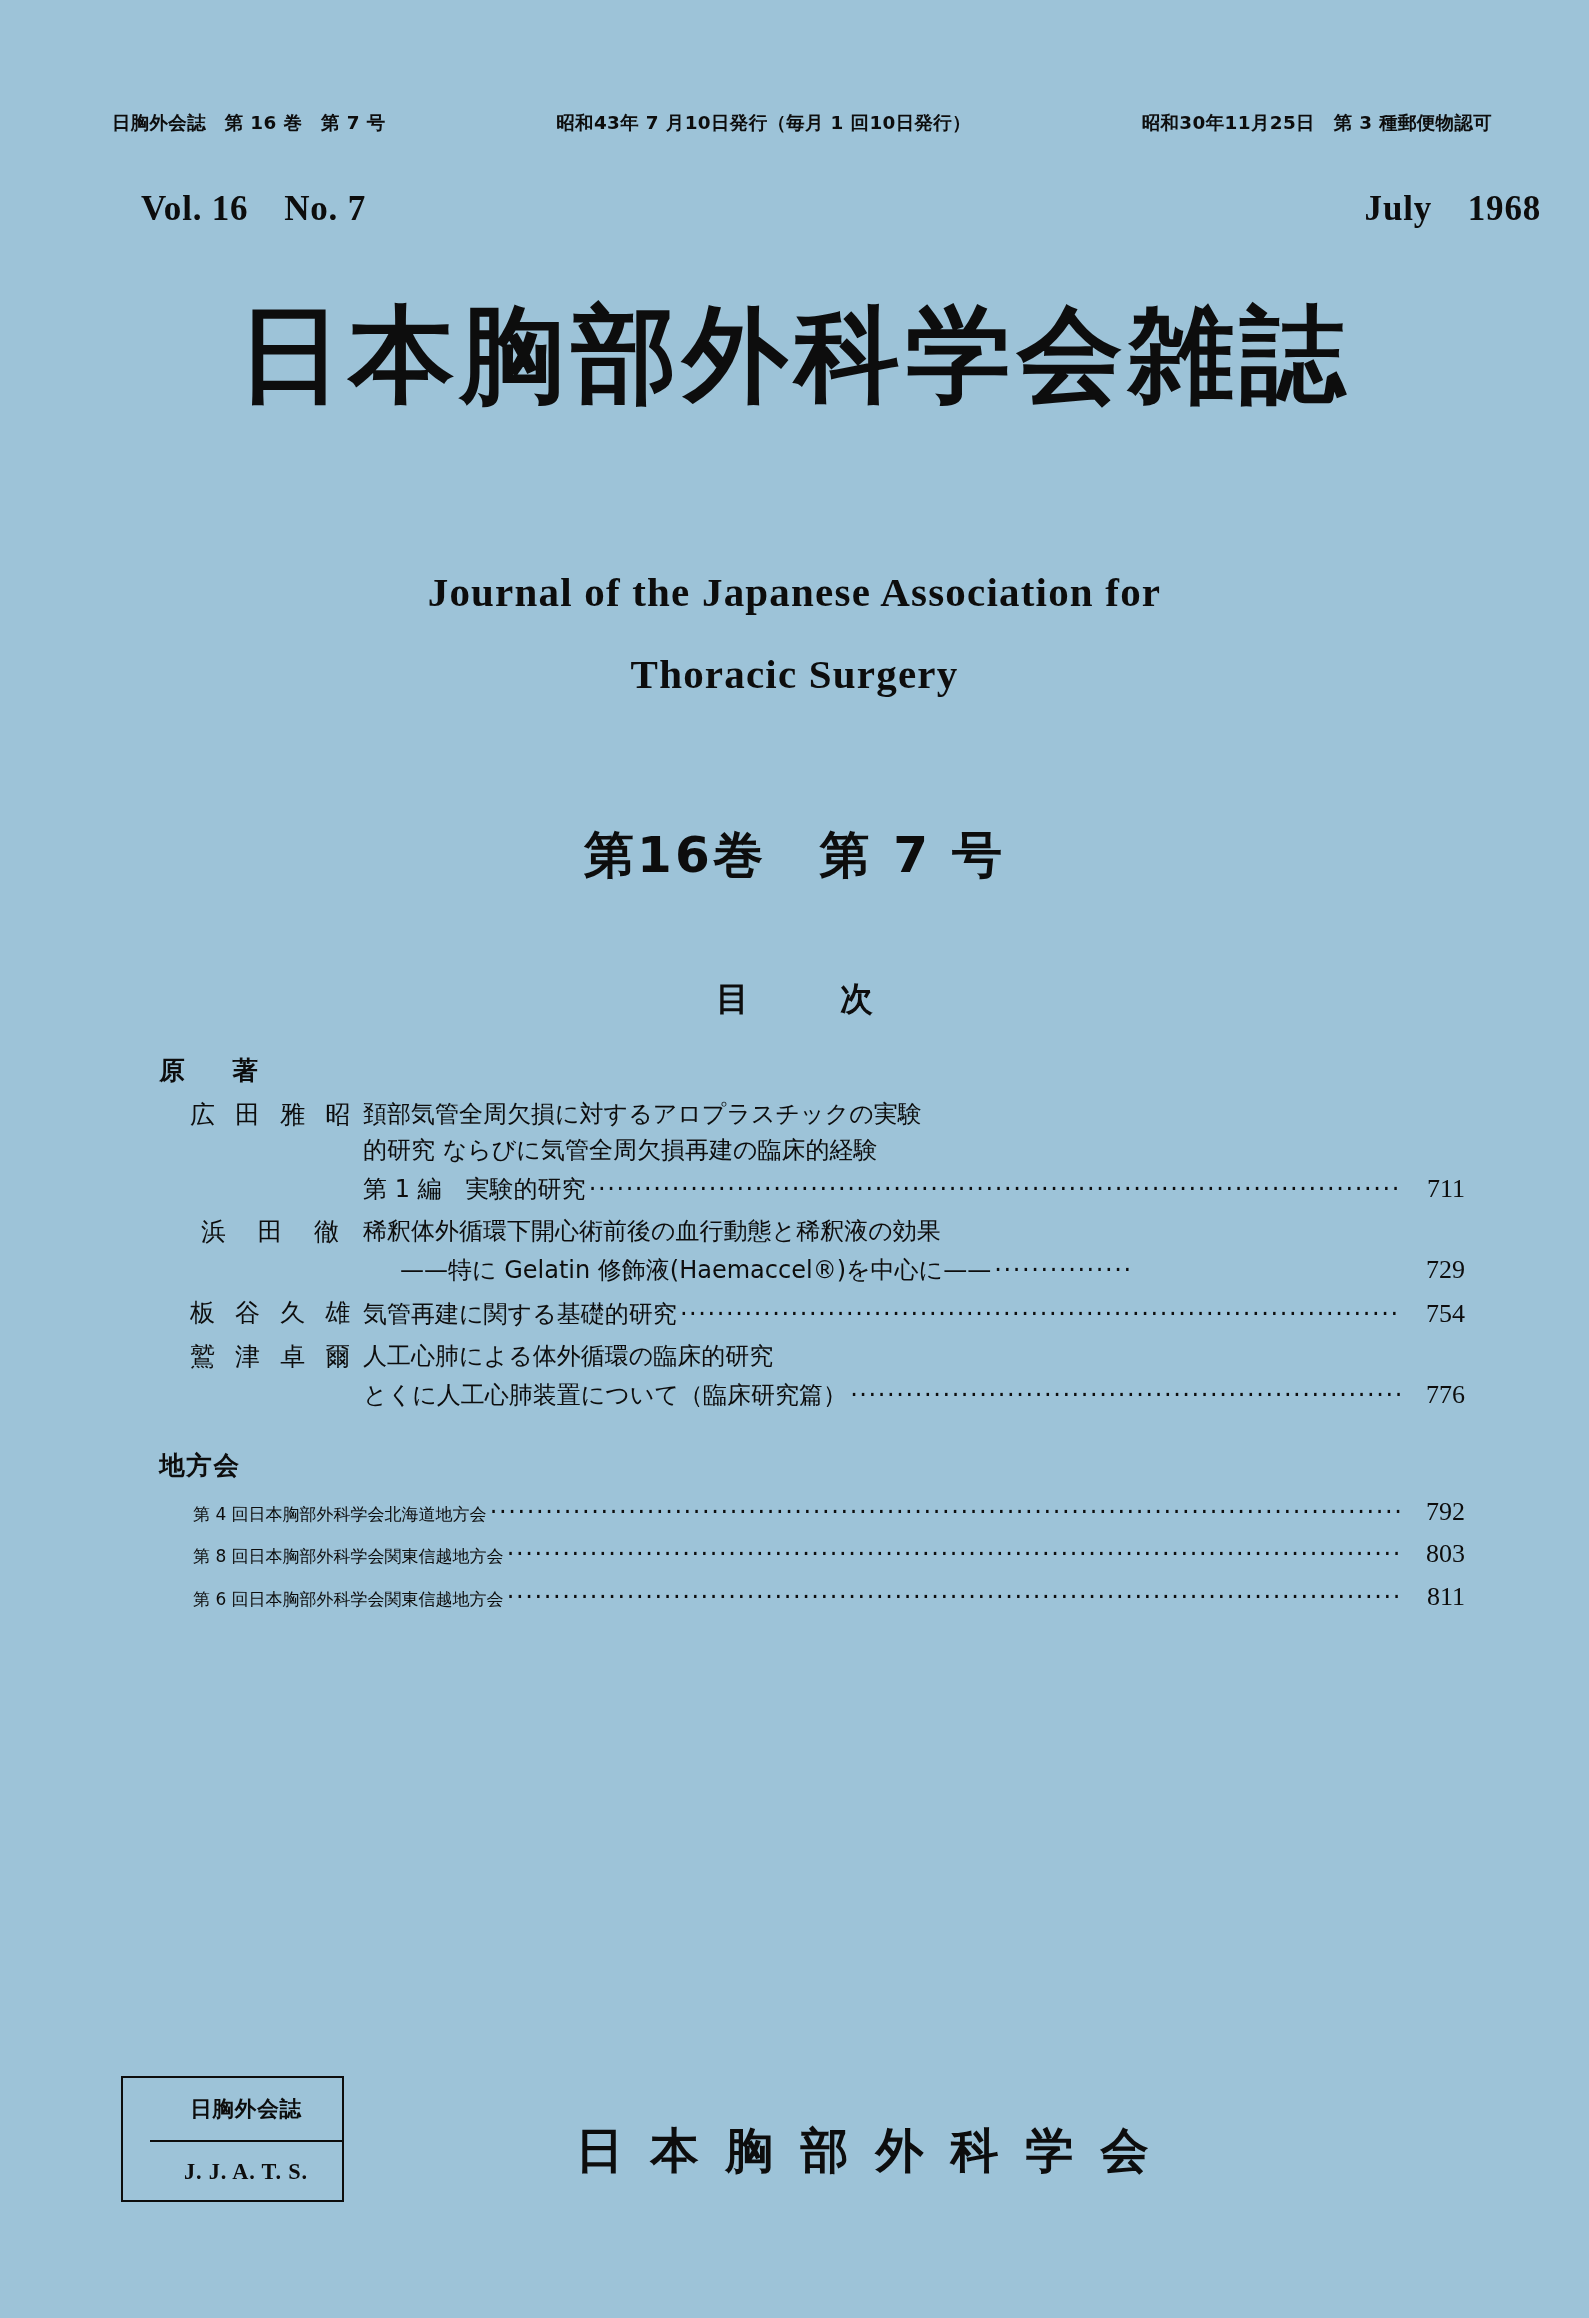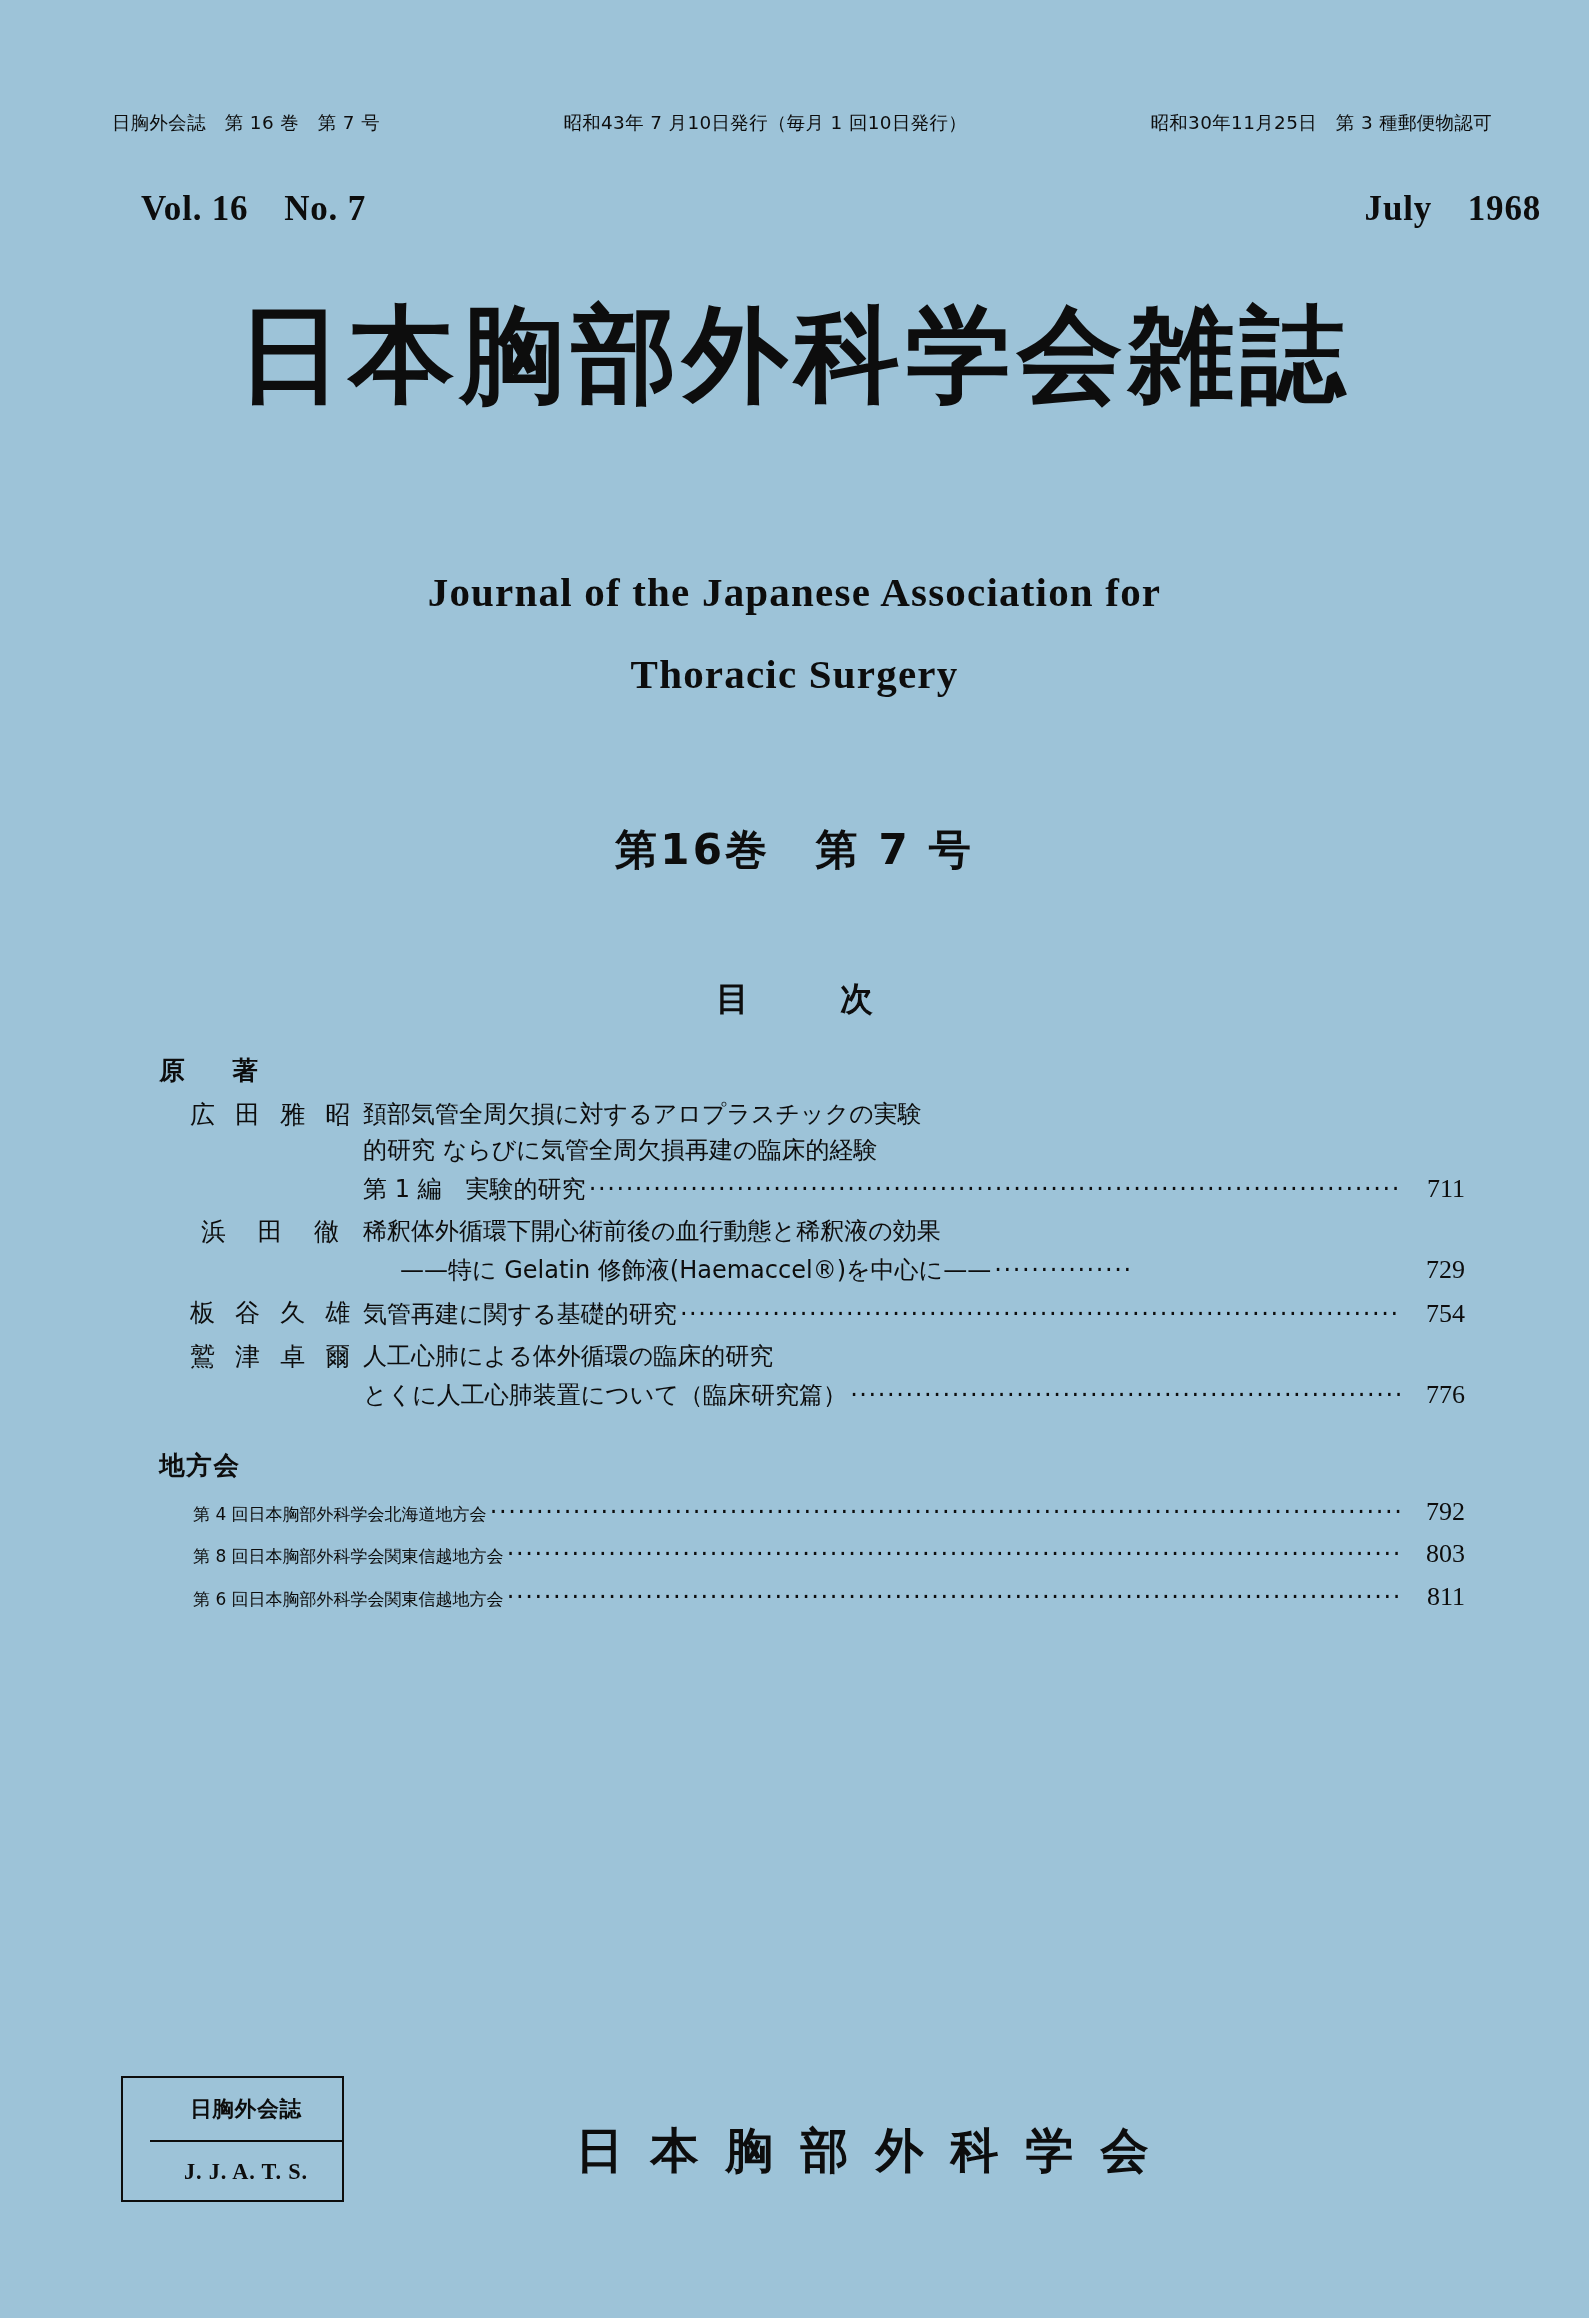--- a/index.html
+++ b/index.html
@@ -23,21 +23,21 @@
   }
 
   
   .masthead {
     position: absolute;
     left: 112px;
     top: 110px;
     width: 1380px;
     font-family: "DejaVu Sans", sans-serif;
     font-size: 18.4px;
-    font-weight: normal;
+    font-weight: bold;
     letter-spacing: 0.4px;
     display: flex;
     justify-content: space-between;
     white-space: nowrap;
   }
   .masthead .seg { display: inline-block; }
   .masthead .seg.left { margin-right: 0; }
 
   
   .volline {
@@ -85,21 +85,21 @@
 
   
   .jp-vol {
     position: absolute;
     left: 0;
     top: 822px;
     width: 1589px;
     text-align: center;
     font-family: "DejaVu Sans", sans-serif;
     font-weight: bold;
-    font-size: 42px;
+    font-size: 50px;
     letter-spacing: 3.2px;
   }
 
   
   .toc-heading {
     position: absolute;
     left: 0;
     top: 977px;
     width: 1589px;
     text-align: center;

